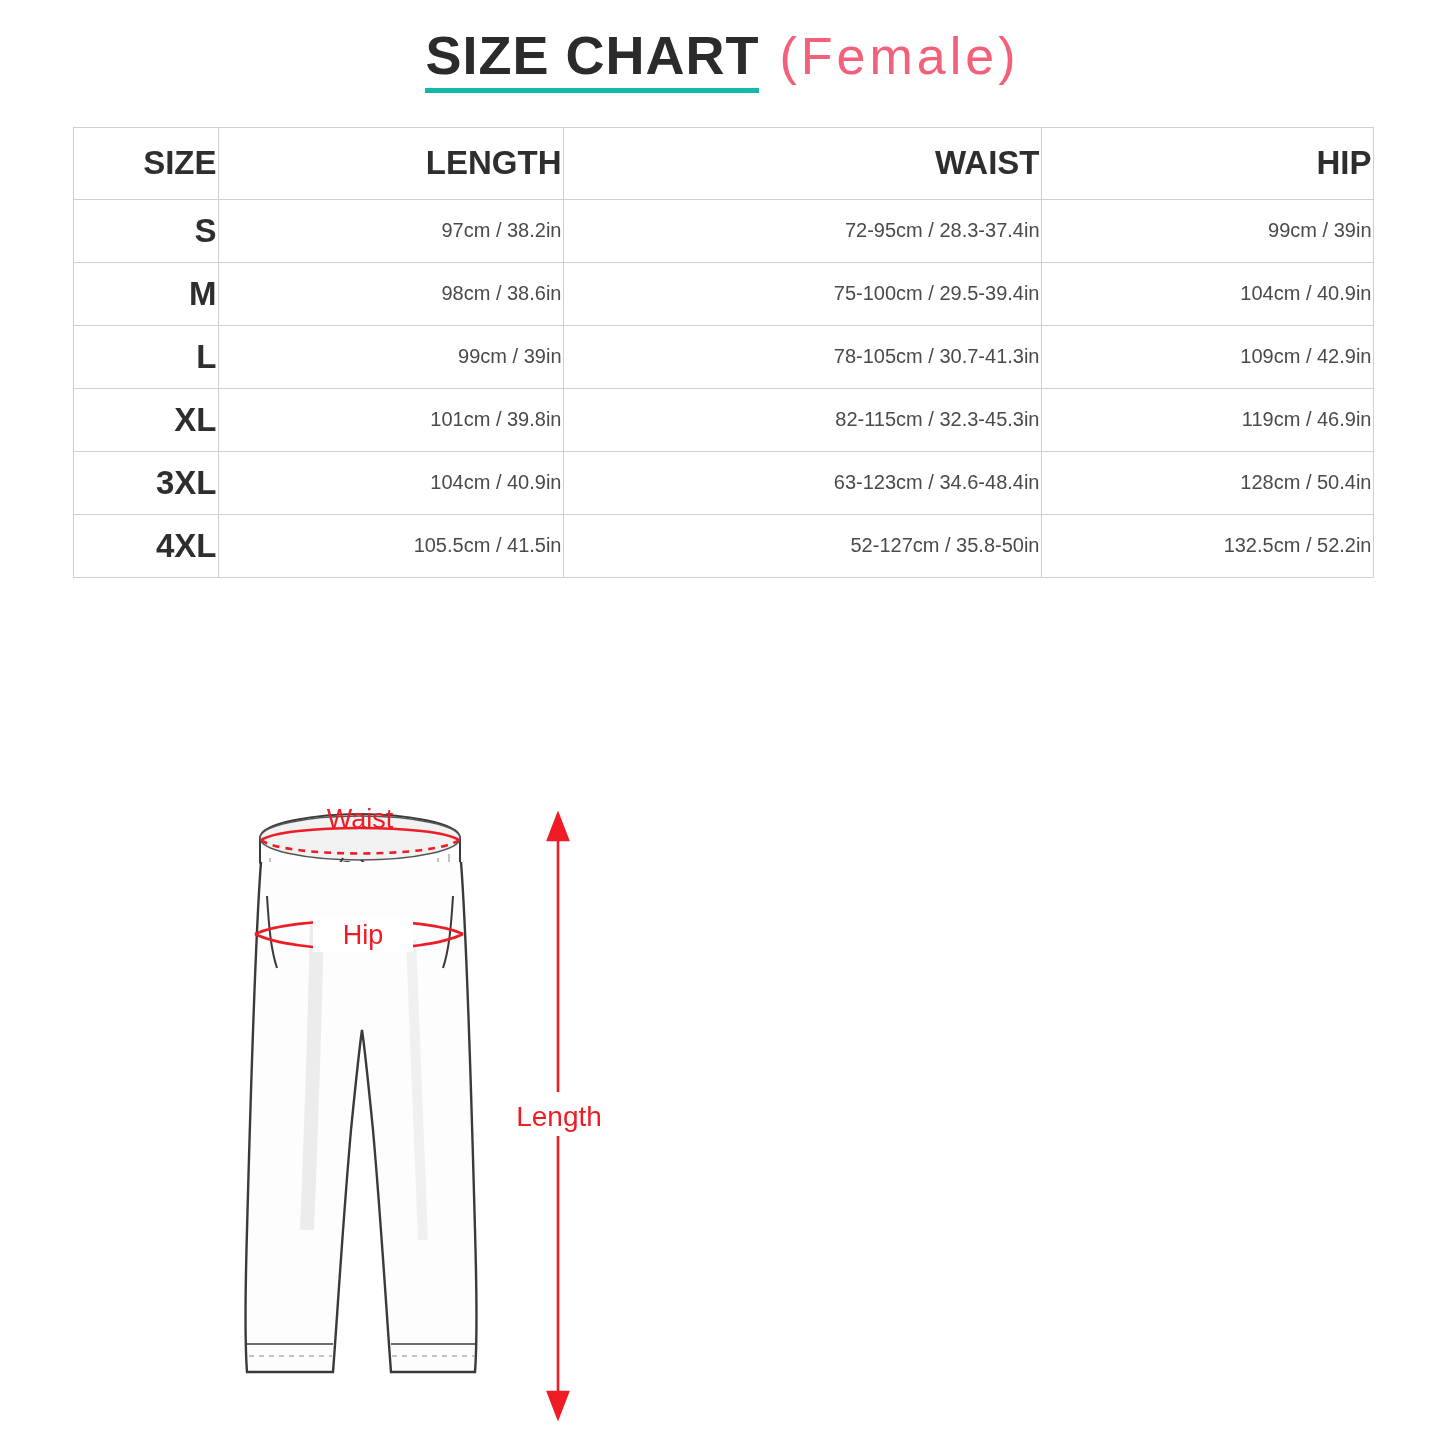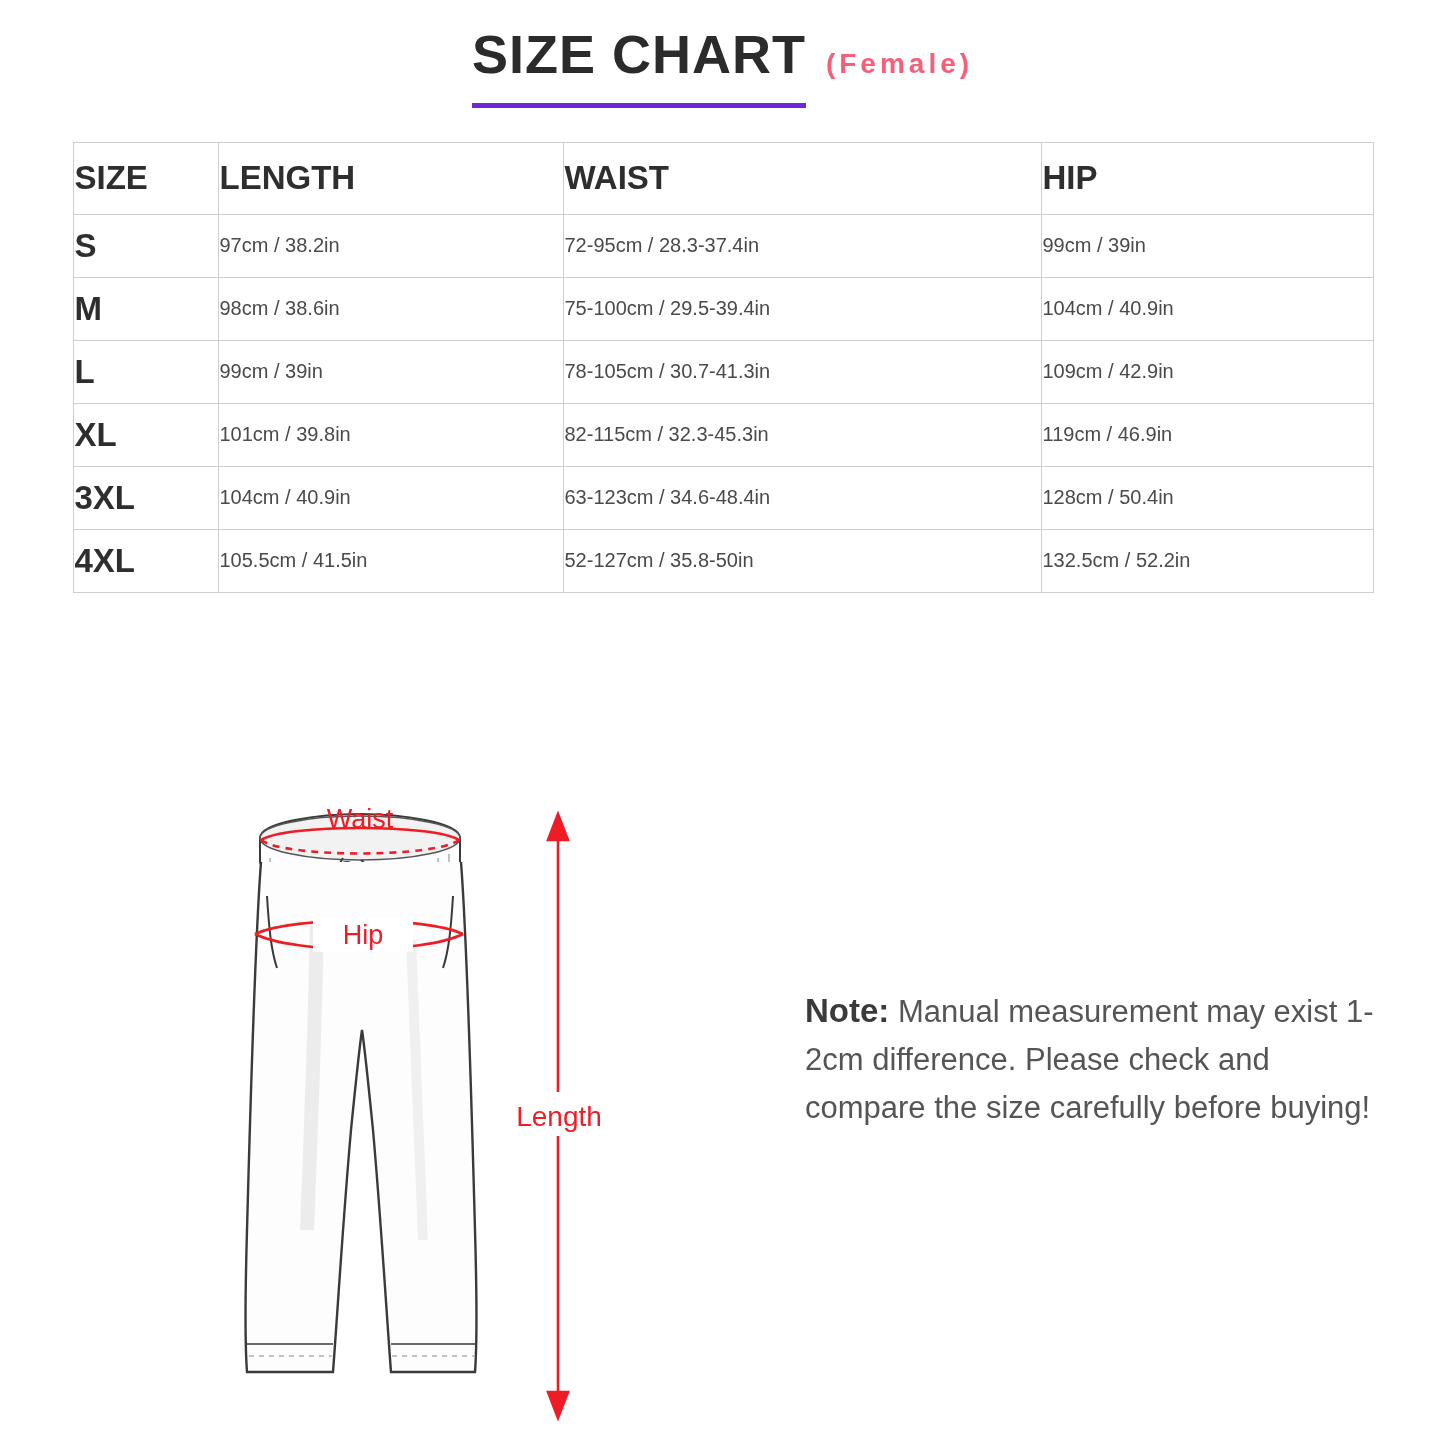--- a/index.html
+++ b/index.html
@@ -22,49 +22,49 @@
     width: 100%;
     text-align: center;
     padding-top: 26px;
     white-space: nowrap;
   }
   .title-main {
     font-size: 54px;
     font-weight: bold;
     letter-spacing: 1px;
     color: #2b2b2b;
-    border-bottom: 5px solid #6d28d9;
-    padding-bottom: 20px;
+    border-bottom: 5px solid #14b8a6;
+    padding-bottom: 4px;
     display: inline-block;
     line-height: 1.05;
   }
   .title-sub {
-    font-size: 28px;
-    font-weight: bold;
+    font-size: 52px;
+    font-weight: normal;
     color: #f4607a;
     letter-spacing: 4px;
     margin-left: 20px;
     display: inline-block;
     vertical-align: baseline;
   }
 
   
   .table-wrap {
     margin: 34px auto 0 auto;
     width: 1300px;
   }
   table.size-chart {
     width: 100%;
     border-collapse: collapse;
     table-layout: fixed;
   }
   table.size-chart th,
   table.size-chart td {
     border: 1px solid #cfcfcf;
-    text-align: left;
+    text-align: right;
     color: #4a4a4a;
   }
   table.size-chart thead th {
     height: 72px;
     font-size: 33px;
     font-weight: bold;
     color: #2e2e2e;
   }
   table.size-chart tbody td {
     height: 63px;
@@ -239,16 +239,13 @@
       <g stroke="#ee1c25" stroke-width="2.6" fill="#ee1c25">
         <line x1="333" y1="30" x2="333" y2="602"></line>
         <polygon points="333,14 323,40 343,40"></polygon>
         <polygon points="333,618 323,592 343,592"></polygon>
       </g>
       <rect x="286" y="292" width="96" height="44" fill="#ffffff"></rect>
       <text x="334" y="326" font-family="Liberation Sans, sans-serif" font-size="28" fill="#ee1c25" text-anchor="middle">Length</text>
     </svg>
   </div>
 
-  <div class="note-box">
-    <span class="note-label">Note:</span><span> Manual measurement may exist 1-2cm difference. Please check and compare the size carefully before buying!</span>
-  </div>
 </div>
 
 </body></html>

